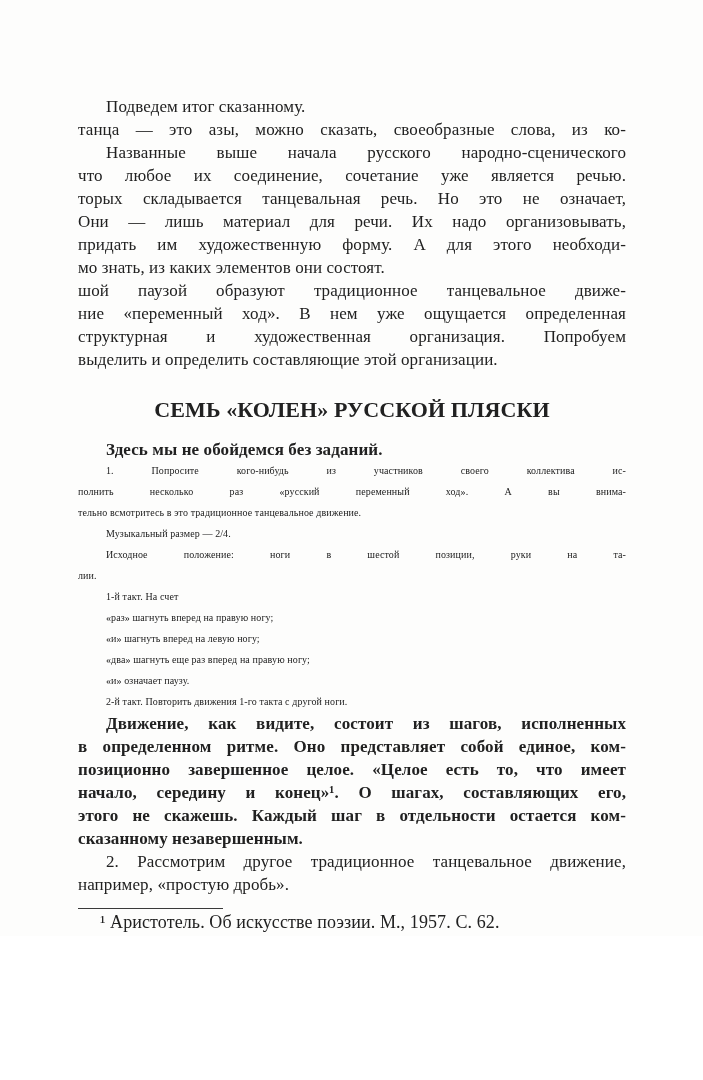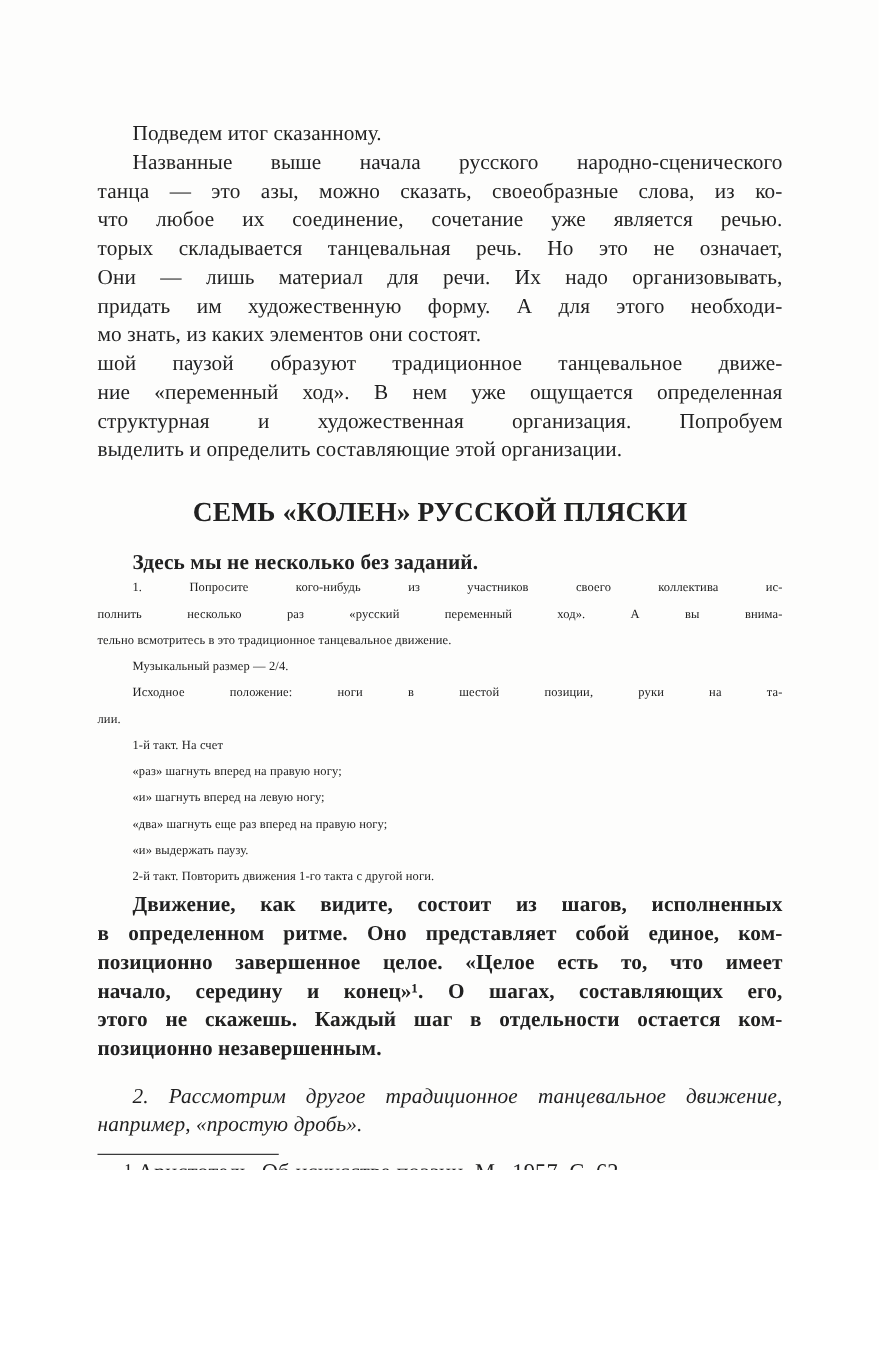--- a/index.html
+++ b/index.html
@@ -61,65 +61,65 @@
 </style>
 </head>
 <body>
 
 <div class="page" style="background: rgb(253, 253, 252); color: rgb(33, 33, 33);">
   <div class="text-column">
       <div class="block body">
         <div class="line indent">Подведем итог сказанному.</div>
       </div>
       <div class="block body">
+        <div class="line just">танца — это азы, можно сказать, своеобразные слова, из ко-</div>
         <div class="line indent just">Названные выше начала русского народно-сценического</div>
-        <div class="line just">танца — это азы, можно сказать, своеобразные слова, из ко-</div>
         <div class="line just">что любое их соединение, сочетание уже является речью.</div>
         <div class="line just">торых складывается танцевальная речь. Но это не означает,</div>
         <div class="line just">Они — лишь материал для речи. Их надо организовывать,</div>
         <div class="line just">придать им художественную форму. А для этого необходи-</div>
         <div class="line">мо знать, из каких элементов они состоят.</div>
       </div>
       <div class="block body">
         <div class="line just">шой паузой образуют традиционное танцевальное движе-</div>
         <div class="line just">ние «переменный ход». В нем уже ощущается определенная</div>
         <div class="line just">структурная и художественная организация. Попробуем</div>
         <div class="line">выделить и определить составляющие этой организации.</div>
       </div>
       <div class="block heading" style="margin-top: 26px;">
         <div class="line center">СЕМЬ «КОЛЕН» РУССКОЙ ПЛЯСКИ</div>
       </div>
       <div class="block lead" style="margin-top: 16px;">
-        <div class="line indent">Здесь мы не несколько без заданий.</div>
+        <div class="line indent">Здесь мы не обойдемся без заданий.</div>
       </div>
       <div class="block compact">
         <div class="line indent just">1. Попросите кого-нибудь из участников своего коллектива ис-</div>
         <div class="line just">полнить несколько раз «русский переменный ход». А вы внима-</div>
         <div class="line">тельно всмотритесь в это традиционное танцевальное движение.</div>
       </div>
       <div class="block compact">
         <div class="line indent">Музыкальный размер — 2/4.</div>
         <div class="line indent just">Исходное положение: ноги в шестой позиции, руки на та-</div>
         <div class="line">лии.</div>
         <div class="line indent">1-й такт. На счет</div>
         <div class="line indent">«раз» шагнуть вперед на правую ногу;</div>
         <div class="line indent">«и» шагнуть вперед на левую ногу;</div>
         <div class="line indent">«два» шагнуть еще раз вперед на правую ногу;</div>
-        <div class="line indent">«и» выдержать паузу.</div>
+        <div class="line indent">«и» означает паузу.</div>
         <div class="line indent">2-й такт. Повторить движения 1-го такта с другой ноги.</div>
       </div>
       <div class="block body" style="margin-top: 0; font-weight: bold;">
         <div class="line indent just">Движение, как видите, состоит из шагов, исполненных</div>
         <div class="line just">в определенном ритме. Оно представляет собой единое, ком-</div>
         <div class="line just">позиционно завершенное целое. «Целое есть то, что имеет</div>
         <div class="line just">начало, середину и конец»¹. О шагах, составляющих его,</div>
         <div class="line just">этого не скажешь. Каждый шаг в отдельности остается ком-</div>
-        <div class="line">позиционно незавершенным.</div>
+        <div class="line">сказанному незавершенным.</div>
       </div>
-      <div class="block body" style="margin-top: 15px; font-style: italic;">
+      <div class="block body" style="">
         <div class="line indent just">2. Рассмотрим другое традиционное танцевальное движение,</div>
         <div class="line">например, «простую дробь».</div>
       </div>
       <div class="block rule" style="margin-top: 12px; border-top-color: rgb(58, 58, 58);"></div>
       <div class="block footnote">
         <div class="line indent">¹ Аристотель. Об искусстве поэзии. М., 1957. С. 62.</div>
       </div>
       <div class="block pagenum" style="margin-top: 13px;">
         <div class="line center">•27•</div>
       </div>

